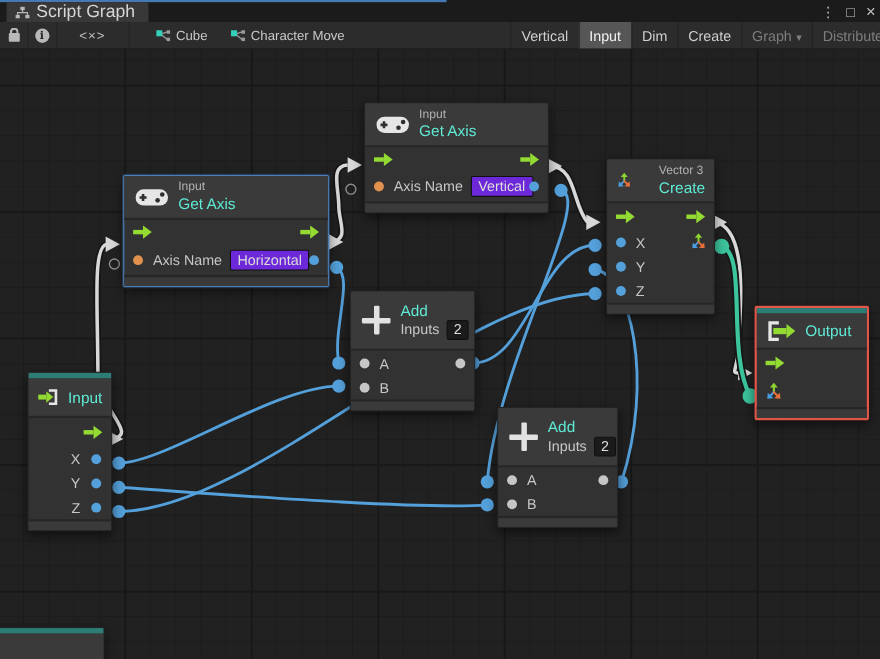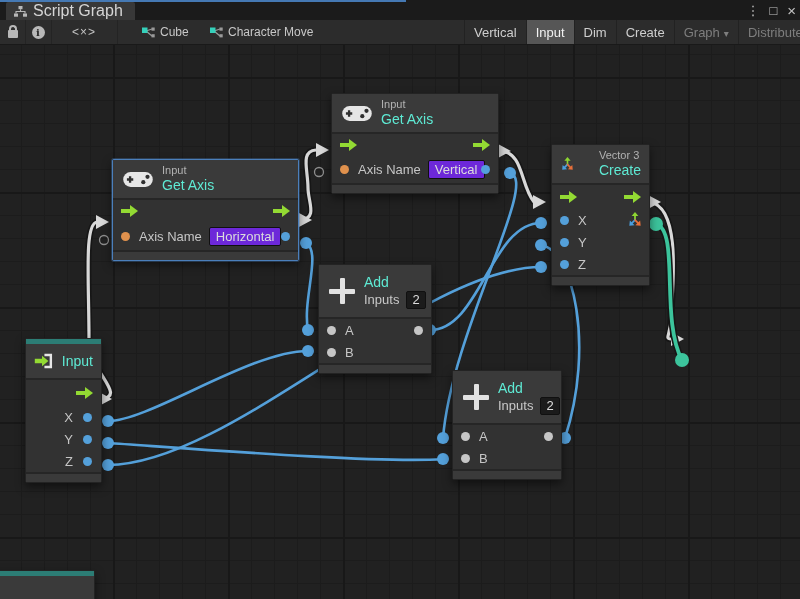--- a/index.html
+++ b/index.html
@@ -395,19 +395,39 @@
       <span>Y</span>
       <span class="port p-blue" style="right:9px;"></span>
     </div>
     <div class="nrow" style="height:22px;justify-content:flex-end;padding-right:28px;">
       <span>Z</span>
       <span class="port p-blue" style="right:9px;"></span>
     </div>
     <div class="nfoot"></div>
   </div>
 
+  <div class="node flagged" style="left:686px;top:278px;width:100px;">
+    <div class="accentbar"></div>
+    <div class="nhead" style="height:33px;gap:8px;padding:0 8px;">
+      <svg width="28" height="20" viewBox="0 0 28 20">
+        <path d="M12 2.5 H4 V17.5 H12" stroke="#e6e6e6" stroke-width="3" fill="none"></path>
+        <rect x="7" y="7.2" width="12" height="5.6" fill="#93da33"></rect>
+        <polygon points="19,3.5 19,16.5 27,10" fill="#93da33"></polygon>
+      </svg>
+      <div class="ntitle">Output</div>
+    </div>
+    <div class="nrow" style="height:24px;">
+      <span class="garrow ga-l"></span>
+    </div>
+    <div class="nrow" style="height:28px;">
+      <svg style="position:absolute;left:7px;" width="17" height="17" viewBox="-1 -1 22 22">
+          <use href="#v3icon"></use>
+        </svg>
+    </div>
+    <div class="nfoot"></div>
+  </div>
 
   <div class="node" style="left:-6px;top:570px;width:99px;height:40px;">
     <div class="accentbar"></div>
     <div class="nhead" style="height:34px;border-bottom:none;"></div>
   </div>
 
 </div>
 
 </body></html>

